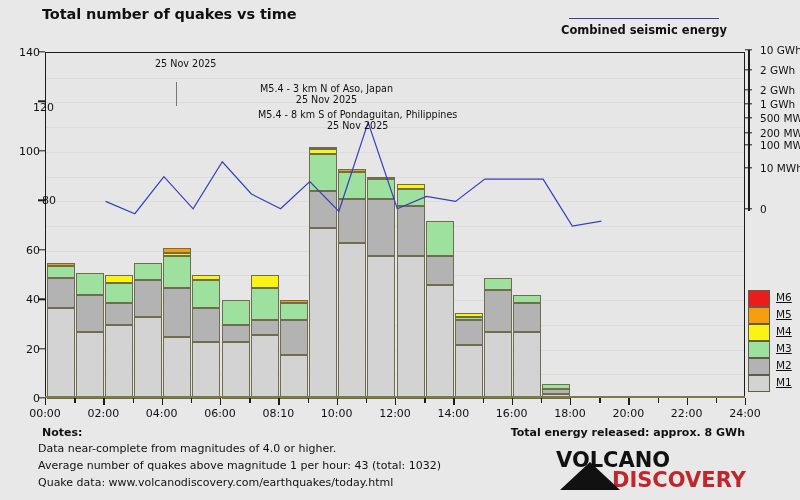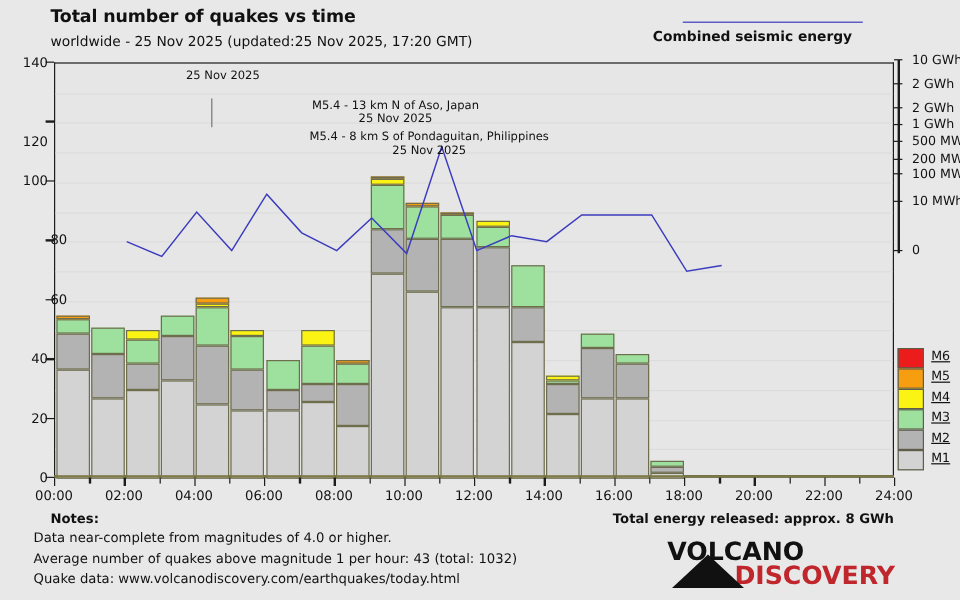--- a/index.html
+++ b/index.html
@@ -17,21 +17,21 @@
   .title{
     position:absolute;left:42px;top:6px;
     font-size:14.5px;font-weight:bold;letter-spacing:-0.1px;
   }
   .subtitle{
     position:absolute;left:42px;top:27px;
     font-size:11.5px;font-weight:normal;
   }
   .energy-legend{
     position:absolute;right:56px;top:18px;
-    width:200px;
+    text-align:center;width:200px;
   }
   .energy-legend .swatch{
     width:150px;height:0;border-top:1.6px solid #3b3bbf;
     margin:0 auto 4px auto;
   }
   .energy-legend .lbl{font-size:11.5px;font-weight:bold;}
 
   
   .plot{
     position:absolute;
@@ -105,37 +105,36 @@
   .mag-sw{
     position:absolute;left:0;top:0;width:22px;height:17px;
     border:1px solid #5d5d4a;box-sizing:border-box;
   }
   .mag-lbl{
     position:absolute;left:28px;top:1px;font-size:10.5px;text-decoration:underline;
   }
 
   
   .notes-head{position:absolute;left:42px;top:426px;font-size:11px;font-weight:bold;}
-  .note{position:absolute;left:28px;font-size:11px;text-align:right;}
+  .note{position:absolute;left:38px;font-size:11px;text-align:right;}
   .note1{top:442px;}
   .note2{top:459px;}
   .note3{top:476px;}
   .total-energy{
     position:absolute;right:55px;top:426px;font-size:11px;font-weight:bold;
   }
   
   .logo{position:absolute;right:50px;top:446px;width:200px;height:46px;}
 </style>
 </head>
 <body>
 
 <div id="root">
 
   <div class="title">Total number of quakes vs time</div>
-  <div class="subtitle">worldwide - 25 Nov 2025 (updated:25 Nov 2025, 17:20 GMT)</div>
 
   <div class="energy-legend">
     <div class="swatch"></div>
     <div class="lbl">Combined seismic energy</div>
   </div>
 
   <div class="plot" id="plot">
     <div id="gridlines">
         <div class="gridline" style="top: 321.286px;"></div>
         <div class="gridline" style="top: 296.571px;"></div>
@@ -227,27 +226,27 @@
   <div class="axis-bottom-olive"></div>
   <div class="right-axis-line"></div>
 
   <div id="y-left">
       <div class="ylabel-left" style="left: 0px; top: 398px;">0</div>
       <div class="ytickmark-left" style="top: 398px;"></div>
       <div class="ylabel-left" style="left: 0px; top: 348.571px;">20</div>
       <div class="ytickmark-left" style="top: 348.571px;"></div>
       <div class="ylabel-left" style="left: 0px; top: 299.143px;">40</div>
       <div class="ytickmark-left" style="top: 299.143px;"></div>
-      <div class="ylabel-left" style="left: 16px; top: 249.714px;">60</div>
+      <div class="ylabel-left" style="left: 0px; top: 249.714px;">60</div>
       <div class="ytickmark-left" style="top: 249.714px;"></div>
       <div class="ylabel-left" style="left: 16px; top: 200.286px;">80</div>
       <div class="ytickmark-left" style="top: 200.286px;"></div>
       <div class="ylabel-left" style="left: 0px; top: 150.857px;">100</div>
       <div class="ytickmark-left" style="top: 150.857px;"></div>
-      <div class="ylabel-left" style="left: 0px; top: 118px;">120</div>
+      <div class="ylabel-left" style="left: 0px; top: 107px; padding-left: 14px;">120</div>
       <div class="ytickmark-left" style="top: 101.429px;"></div>
       <div class="ylabel-left" style="left: 0px; top: 52px;">140</div>
       <div class="ytickmark-left" style="top: 52px;"></div>
     </div>
   <div id="y-right">
       <div class="ylabel-right" style="top: 50px;">10 GWh</div>
       <div class="ytickmark-right" style="top: 50px;"></div>
       <div class="ylabel-right" style="top: 70px;">2 GWh</div>
       <div class="ytickmark-right" style="top: 70px;"></div>
       <div class="ylabel-right" style="top: 90px;">2 GWh</div>
@@ -268,21 +267,21 @@
   <div id="x-axis">
       <div class="xtickmark" style="left: 45px;"></div>
       <div class="xlabel" style="left: 45px;">00:00</div>
       <div class="xtickmark" style="left: 103.333px;"></div>
       <div class="xlabel" style="left: 103.333px;">02:00</div>
       <div class="xtickmark" style="left: 161.667px;"></div>
       <div class="xlabel" style="left: 161.667px;">04:00</div>
       <div class="xtickmark" style="left: 220px;"></div>
       <div class="xlabel" style="left: 220px;">06:00</div>
       <div class="xtickmark" style="left: 278.333px;"></div>
-      <div class="xlabel" style="left: 278.333px;">08:00</div>
+      <div class="xlabel" style="left: 278.333px;">08:10</div>
       <div class="xtickmark" style="left: 336.667px;"></div>
       <div class="xlabel" style="left: 336.667px;">10:00</div>
       <div class="xtickmark" style="left: 395px;"></div>
       <div class="xlabel" style="left: 395px;">12:00</div>
       <div class="xtickmark" style="left: 453.333px;"></div>
       <div class="xlabel" style="left: 453.333px;">14:00</div>
       <div class="xtickmark" style="left: 511.667px;"></div>
       <div class="xlabel" style="left: 511.667px;">16:00</div>
       <div class="xtickmark" style="left: 570px;"></div>
       <div class="xlabel" style="left: 570px;">18:00</div>
@@ -305,21 +304,21 @@
       <div class="xtickmark" style="left: 657.5px; height: 5px;"></div>
       <div class="xtickmark" style="left: 715.833px; height: 5px;"></div>
     </div>
 
   <div id="annotations">
       <div class="anno" style="left: 155px; top: 58px;">
         <div style="text-align: left;">25 Nov 2025</div>
       </div>
       <div class="anno-leader" style="left: 176px; top: 82px; height: 24px;"></div>
       <div class="anno" style="left: 260px; top: 83px;">
-        <div>M5.4 - 13 km N of Aso, Japan</div>
+        <div>M5.4 - 3 km N of Aso, Japan</div>
         <div style="text-align: center;">25 Nov 2025</div>
       </div>
       <div class="anno" style="left: 258px; top: 109px;">
         <div>M5.4 - 8 km S of Pondaguitan, Philippines</div>
         <div style="text-align: center;">25 Nov 2025</div>
       </div>
     </div>
 
   <div class="mag-legend" id="mag-legend">
       <div class="mag-row">

